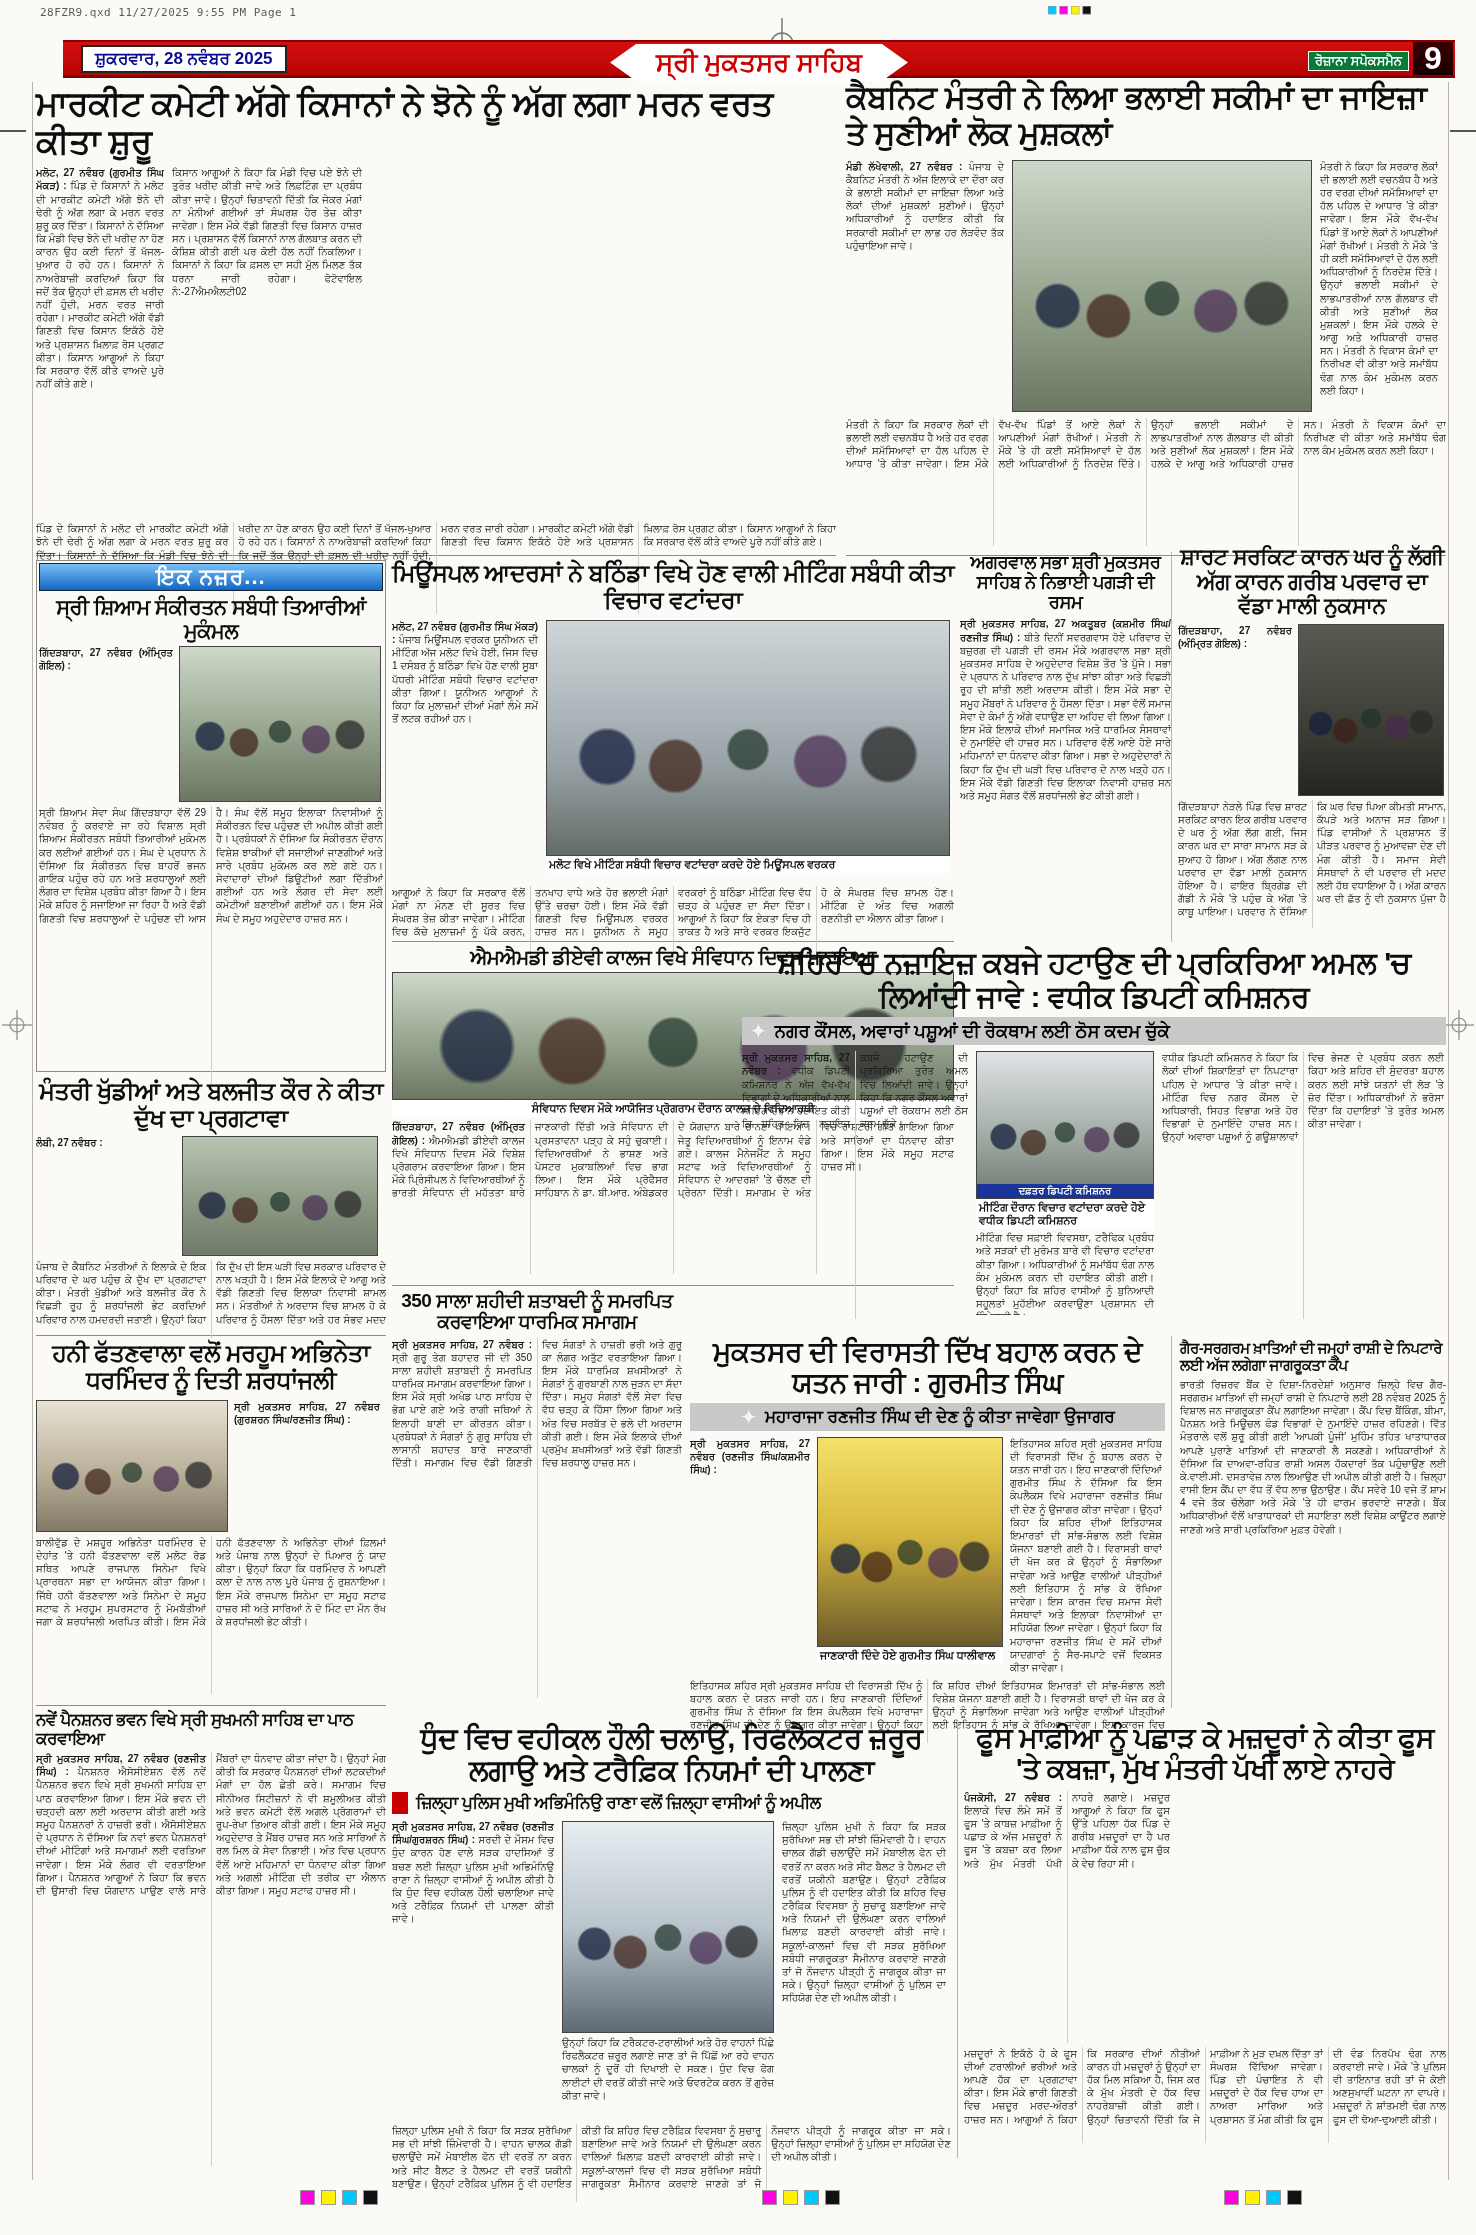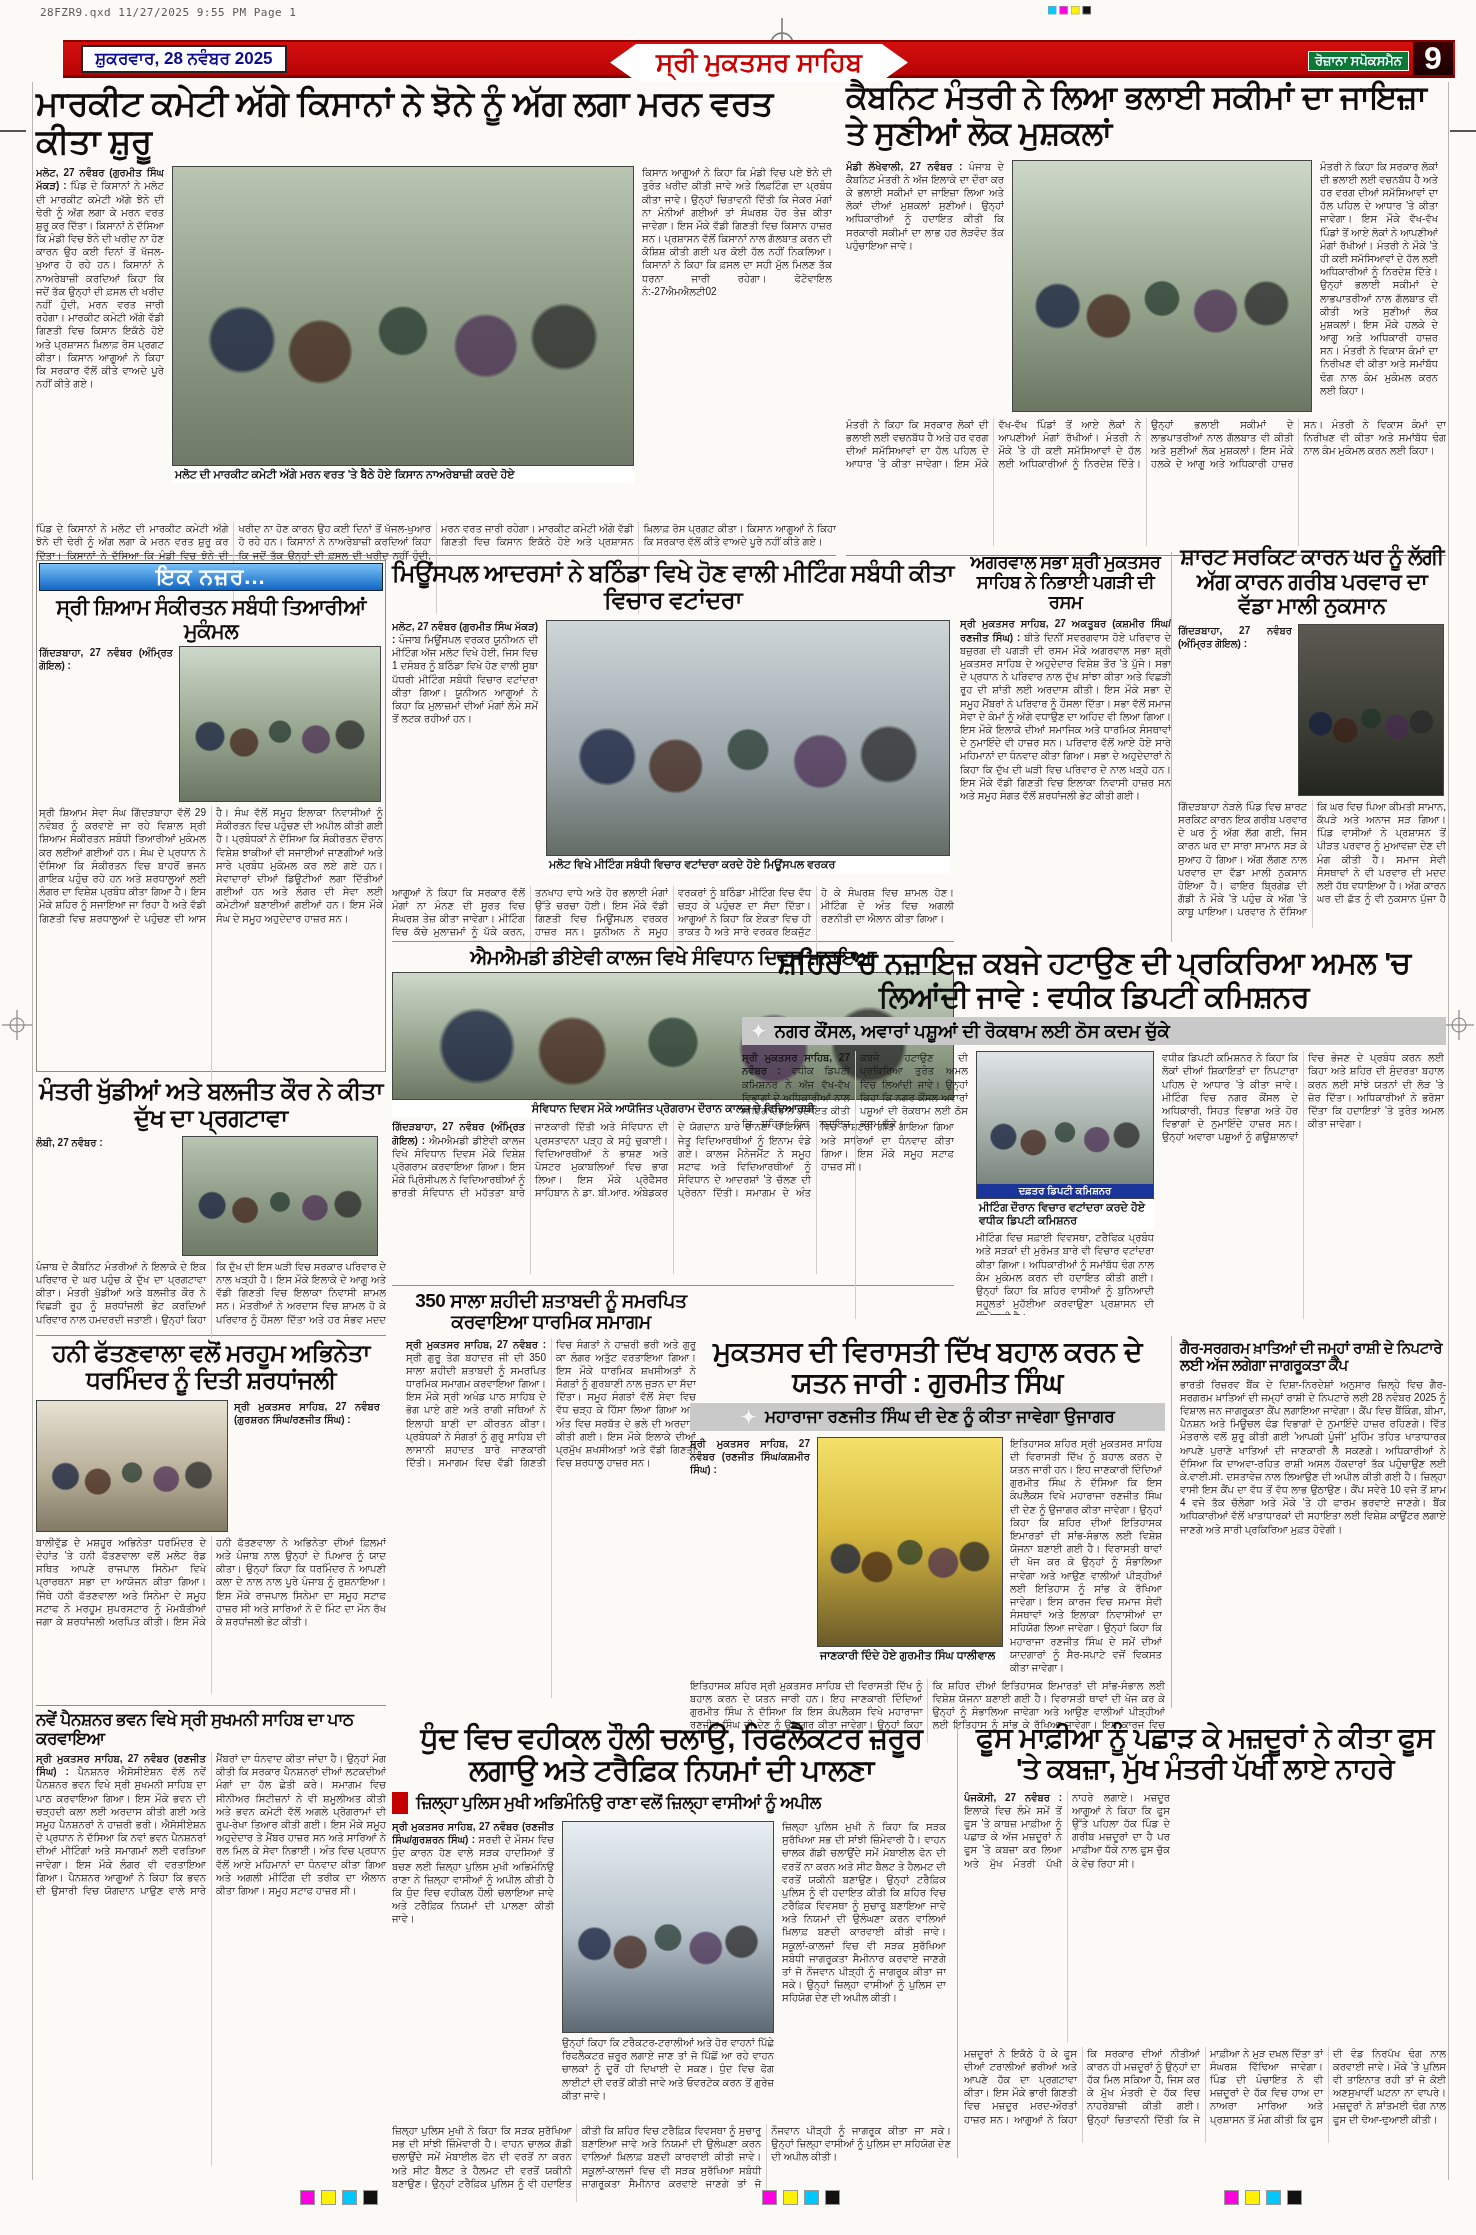--- a/index.html
+++ b/index.html
@@ -119,24 +119,20 @@
       </svg>
   </div>
 
   <div class="abs sep-b" style="left:36px; top:84px; width:800px; height:472px;">
     <div class="headline" style="font-size:34px;">ਮਾਰਕੀਟ ਕਮੇਟੀ ਅੱਗੇ ਕਿਸਾਨਾਂ ਨੇ ਝੋਨੇ ਨੂੰ ਅੱਗ ਲਗਾ ਮਰਨ ਵਰਤ ਕੀਤਾ ਸ਼ੁਰੂ</div>
     <div style="display:flex; gap:8px; margin-top:6px;">
       <div class="body" style="width:128px; height:352px;">
         <span class="dateline">ਮਲੋਟ, 27 ਨਵੰਬਰ (ਗੁਰਮੀਤ ਸਿੰਘ ਮੱਕੜ) :</span>
         <span>ਪਿੰਡ ਦੇ ਕਿਸਾਨਾਂ ਨੇ ਮਲੋਟ ਦੀ ਮਾਰਕੀਟ ਕਮੇਟੀ ਅੱਗੇ ਝੋਨੇ ਦੀ ਢੇਰੀ ਨੂੰ ਅੱਗ ਲਗਾ ਕੇ ਮਰਨ ਵਰਤ ਸ਼ੁਰੂ ਕਰ ਦਿੱਤਾ। ਕਿਸਾਨਾਂ ਨੇ ਦੱਸਿਆ ਕਿ ਮੰਡੀ ਵਿਚ ਝੋਨੇ ਦੀ ਖਰੀਦ ਨਾ ਹੋਣ ਕਾਰਨ ਉਹ ਕਈ ਦਿਨਾਂ ਤੋਂ ਖੱਜਲ-ਖੁਆਰ ਹੋ ਰਹੇ ਹਨ। ਕਿਸਾਨਾਂ ਨੇ ਨਾਅਰੇਬਾਜ਼ੀ ਕਰਦਿਆਂ ਕਿਹਾ ਕਿ ਜਦੋਂ ਤੱਕ ਉਨ੍ਹਾਂ ਦੀ ਫ਼ਸਲ ਦੀ ਖਰੀਦ ਨਹੀਂ ਹੁੰਦੀ, ਮਰਨ ਵਰਤ ਜਾਰੀ ਰਹੇਗਾ। ਮਾਰਕੀਟ ਕਮੇਟੀ ਅੱਗੇ ਵੱਡੀ ਗਿਣਤੀ ਵਿਚ ਕਿਸਾਨ ਇਕੱਠੇ ਹੋਏ ਅਤੇ ਪ੍ਰਸ਼ਾਸਨ ਖ਼ਿਲਾਫ਼ ਰੋਸ ਪ੍ਰਗਟ ਕੀਤਾ। ਕਿਸਾਨ ਆਗੂਆਂ ਨੇ ਕਿਹਾ ਕਿ ਸਰਕਾਰ ਵੱਲੋਂ ਕੀਤੇ ਵਾਅਦੇ ਪੂਰੇ ਨਹੀਂ ਕੀਤੇ ਗਏ।</span>
       </div>
-      <div style="width:462px;">
-        <div class="photo ph-crowd" style="width:462px; height:300px;"></div>
-        <div class="caption">ਮਲੋਟ ਦੀ ਮਾਰਕੀਟ ਕਮੇਟੀ ਅੱਗੇ ਮਰਨ ਵਰਤ 'ਤੇ ਬੈਠੇ ਹੋਏ ਕਿਸਾਨ ਨਾਅਰੇਬਾਜ਼ੀ ਕਰਦੇ ਹੋਏ</div>
-      </div>
       <div class="body" style="width:190px; height:352px;">ਕਿਸਾਨ ਆਗੂਆਂ ਨੇ ਕਿਹਾ ਕਿ ਮੰਡੀ ਵਿਚ ਪਏ ਝੋਨੇ ਦੀ ਤੁਰੰਤ ਖਰੀਦ ਕੀਤੀ ਜਾਵੇ ਅਤੇ ਲਿਫ਼ਟਿੰਗ ਦਾ ਪ੍ਰਬੰਧ ਕੀਤਾ ਜਾਵੇ। ਉਨ੍ਹਾਂ ਚਿਤਾਵਨੀ ਦਿੱਤੀ ਕਿ ਜੇਕਰ ਮੰਗਾਂ ਨਾ ਮੰਨੀਆਂ ਗਈਆਂ ਤਾਂ ਸੰਘਰਸ਼ ਹੋਰ ਤੇਜ਼ ਕੀਤਾ ਜਾਵੇਗਾ। ਇਸ ਮੌਕੇ ਵੱਡੀ ਗਿਣਤੀ ਵਿਚ ਕਿਸਾਨ ਹਾਜ਼ਰ ਸਨ। ਪ੍ਰਸ਼ਾਸਨ ਵੱਲੋਂ ਕਿਸਾਨਾਂ ਨਾਲ ਗੱਲਬਾਤ ਕਰਨ ਦੀ ਕੋਸ਼ਿਸ਼ ਕੀਤੀ ਗਈ ਪਰ ਕੋਈ ਹੱਲ ਨਹੀਂ ਨਿਕਲਿਆ। ਕਿਸਾਨਾਂ ਨੇ ਕਿਹਾ ਕਿ ਫ਼ਸਲ ਦਾ ਸਹੀ ਮੁੱਲ ਮਿਲਣ ਤੱਕ ਧਰਨਾ ਜਾਰੀ ਰਹੇਗਾ। ਫੋਟੋਵਾਇਲ ਨੰ:-27ਐਮਐਲਟੀ02</div>
     </div>
     <div class="body cols4" style="margin-top:4px; height:92px;">ਪਿੰਡ ਦੇ ਕਿਸਾਨਾਂ ਨੇ ਮਲੋਟ ਦੀ ਮਾਰਕੀਟ ਕਮੇਟੀ ਅੱਗੇ ਝੋਨੇ ਦੀ ਢੇਰੀ ਨੂੰ ਅੱਗ ਲਗਾ ਕੇ ਮਰਨ ਵਰਤ ਸ਼ੁਰੂ ਕਰ ਦਿੱਤਾ। ਕਿਸਾਨਾਂ ਨੇ ਦੱਸਿਆ ਕਿ ਮੰਡੀ ਵਿਚ ਝੋਨੇ ਦੀ ਖਰੀਦ ਨਾ ਹੋਣ ਕਾਰਨ ਉਹ ਕਈ ਦਿਨਾਂ ਤੋਂ ਖੱਜਲ-ਖੁਆਰ ਹੋ ਰਹੇ ਹਨ। ਕਿਸਾਨਾਂ ਨੇ ਨਾਅਰੇਬਾਜ਼ੀ ਕਰਦਿਆਂ ਕਿਹਾ ਕਿ ਜਦੋਂ ਤੱਕ ਉਨ੍ਹਾਂ ਦੀ ਫ਼ਸਲ ਦੀ ਖਰੀਦ ਨਹੀਂ ਹੁੰਦੀ, ਮਰਨ ਵਰਤ ਜਾਰੀ ਰਹੇਗਾ। ਮਾਰਕੀਟ ਕਮੇਟੀ ਅੱਗੇ ਵੱਡੀ ਗਿਣਤੀ ਵਿਚ ਕਿਸਾਨ ਇਕੱਠੇ ਹੋਏ ਅਤੇ ਪ੍ਰਸ਼ਾਸਨ ਖ਼ਿਲਾਫ਼ ਰੋਸ ਪ੍ਰਗਟ ਕੀਤਾ। ਕਿਸਾਨ ਆਗੂਆਂ ਨੇ ਕਿਹਾ ਕਿ ਸਰਕਾਰ ਵੱਲੋਂ ਕੀਤੇ ਵਾਅਦੇ ਪੂਰੇ ਨਹੀਂ ਕੀਤੇ ਗਏ।</div>
   </div>
 
   <div class="abs sep-b" style="left:846px; top:80px; width:600px; height:476px;">
     <div class="headline" style="font-size:32px;">ਕੈਬਨਿਟ ਮੰਤਰੀ ਨੇ ਲਿਆ ਭਲਾਈ ਸਕੀਮਾਂ ਦਾ ਜਾਇਜ਼ਾ ਤੇ ਸੁਣੀਆਂ ਲੋਕ ਮੁਸ਼ਕਲਾਂ</div>
     <div style="display:flex; gap:8px; margin-top:8px;">
       <div class="body" style="width:158px; height:252px;">
         <span class="dateline">ਮੰਡੀ ਲੱਖੇਵਾਲੀ, 27 ਨਵੰਬਰ :</span>
@@ -208,21 +204,21 @@
   <div class="abs sep-b" style="left:392px; top:946px; width:562px; height:340px;">
     <div class="headline hl-c" style="font-size:20px;">ਐਮਐਮਡੀ ਡੀਏਵੀ ਕਾਲਜ ਵਿਖੇ ਸੰਵਿਧਾਨ ਦਿਵਸ ਮਨਾਇਆ</div>
     <div class="photo ph-people" style="width:562px; height:128px; margin-top:4px;"></div>
     <div class="caption hl-c">ਸੰਵਿਧਾਨ ਦਿਵਸ ਮੌਕੇ ਆਯੋਜਿਤ ਪ੍ਰੋਗਰਾਮ ਦੌਰਾਨ ਕਾਲਜ ਦੇ ਵਿਦਿਆਰਥੀ</div>
     <div class="body cols4" style="margin-top:3px; height:154px;">
       <span class="dateline">ਗਿੱਦੜਬਾਹਾ, 27 ਨਵੰਬਰ (ਅੰਮ੍ਰਿਤ ਗੋਇਲ) :</span>
       <span>ਐਮਐਮਡੀ ਡੀਏਵੀ ਕਾਲਜ ਵਿਖੇ ਸੰਵਿਧਾਨ ਦਿਵਸ ਮੌਕੇ ਵਿਸ਼ੇਸ਼ ਪ੍ਰੋਗਰਾਮ ਕਰਵਾਇਆ ਗਿਆ। ਇਸ ਮੌਕੇ ਪ੍ਰਿੰਸੀਪਲ ਨੇ ਵਿਦਿਆਰਥੀਆਂ ਨੂੰ ਭਾਰਤੀ ਸੰਵਿਧਾਨ ਦੀ ਮਹੱਤਤਾ ਬਾਰੇ ਜਾਣਕਾਰੀ ਦਿੱਤੀ ਅਤੇ ਸੰਵਿਧਾਨ ਦੀ ਪ੍ਰਸਤਾਵਨਾ ਪੜ੍ਹ ਕੇ ਸਹੁੰ ਚੁਕਾਈ। ਵਿਦਿਆਰਥੀਆਂ ਨੇ ਭਾਸ਼ਣ ਅਤੇ ਪੋਸਟਰ ਮੁਕਾਬਲਿਆਂ ਵਿਚ ਭਾਗ ਲਿਆ। ਇਸ ਮੌਕੇ ਪ੍ਰੋਫੈਸਰ ਸਾਹਿਬਾਨ ਨੇ ਡਾ. ਬੀ.ਆਰ. ਅੰਬੇਡਕਰ ਦੇ ਯੋਗਦਾਨ ਬਾਰੇ ਚਾਨਣਾ ਪਾਇਆ। ਜੇਤੂ ਵਿਦਿਆਰਥੀਆਂ ਨੂੰ ਇਨਾਮ ਵੰਡੇ ਗਏ। ਕਾਲਜ ਮੈਨੇਜਮੈਂਟ ਨੇ ਸਮੂਹ ਸਟਾਫ ਅਤੇ ਵਿਦਿਆਰਥੀਆਂ ਨੂੰ ਸੰਵਿਧਾਨ ਦੇ ਆਦਰਸ਼ਾਂ 'ਤੇ ਚੱਲਣ ਦੀ ਪ੍ਰੇਰਨਾ ਦਿੱਤੀ। ਸਮਾਗਮ ਦੇ ਅੰਤ ਵਿਚ ਰਾਸ਼ਟਰੀ ਗੀਤ ਗਾਇਆ ਗਿਆ ਅਤੇ ਸਾਰਿਆਂ ਦਾ ਧੰਨਵਾਦ ਕੀਤਾ ਗਿਆ। ਇਸ ਮੌਕੇ ਸਮੂਹ ਸਟਾਫ ਹਾਜ਼ਰ ਸੀ।</span>
     </div>
   </div>
 
-  <div class="abs" style="left:406px; top:1290px; width:290px; height:416px;">
+  <div class="abs" style="left:392px; top:1290px; width:290px; height:416px;">
     <div class="headline hl-c" style="font-size:19px;">350 ਸਾਲਾ ਸ਼ਹੀਦੀ ਸ਼ਤਾਬਦੀ ਨੂੰ ਸਮਰਪਿਤ ਕਰਵਾਇਆ ਧਾਰਮਿਕ ਸਮਾਗਮ</div>
     <div class="body cols2" style="margin-top:5px; height:360px;">
       <span class="dateline">ਸ੍ਰੀ ਮੁਕਤਸਰ ਸਾਹਿਬ, 27 ਨਵੰਬਰ :</span>
       <span>ਸ੍ਰੀ ਗੁਰੂ ਤੇਗ ਬਹਾਦਰ ਜੀ ਦੀ 350 ਸਾਲਾ ਸ਼ਹੀਦੀ ਸ਼ਤਾਬਦੀ ਨੂੰ ਸਮਰਪਿਤ ਧਾਰਮਿਕ ਸਮਾਗਮ ਕਰਵਾਇਆ ਗਿਆ। ਇਸ ਮੌਕੇ ਸ੍ਰੀ ਅਖੰਡ ਪਾਠ ਸਾਹਿਬ ਦੇ ਭੋਗ ਪਾਏ ਗਏ ਅਤੇ ਰਾਗੀ ਜਥਿਆਂ ਨੇ ਇਲਾਹੀ ਬਾਣੀ ਦਾ ਕੀਰਤਨ ਕੀਤਾ। ਪ੍ਰਬੰਧਕਾਂ ਨੇ ਸੰਗਤਾਂ ਨੂੰ ਗੁਰੂ ਸਾਹਿਬ ਦੀ ਲਾਸਾਨੀ ਸ਼ਹਾਦਤ ਬਾਰੇ ਜਾਣਕਾਰੀ ਦਿੱਤੀ। ਸਮਾਗਮ ਵਿਚ ਵੱਡੀ ਗਿਣਤੀ ਵਿਚ ਸੰਗਤਾਂ ਨੇ ਹਾਜ਼ਰੀ ਭਰੀ ਅਤੇ ਗੁਰੂ ਕਾ ਲੰਗਰ ਅਤੁੱਟ ਵਰਤਾਇਆ ਗਿਆ। ਇਸ ਮੌਕੇ ਧਾਰਮਿਕ ਸ਼ਖਸੀਅਤਾਂ ਨੇ ਸੰਗਤਾਂ ਨੂੰ ਗੁਰਬਾਣੀ ਨਾਲ ਜੁੜਨ ਦਾ ਸੱਦਾ ਦਿੱਤਾ। ਸਮੂਹ ਸੰਗਤਾਂ ਵੱਲੋਂ ਸੇਵਾ ਵਿਚ ਵੱਧ ਚੜ੍ਹ ਕੇ ਹਿੱਸਾ ਲਿਆ ਗਿਆ ਅਤੇ ਅੰਤ ਵਿਚ ਸਰਬੱਤ ਦੇ ਭਲੇ ਦੀ ਅਰਦਾਸ ਕੀਤੀ ਗਈ। ਇਸ ਮੌਕੇ ਇਲਾਕੇ ਦੀਆਂ ਪ੍ਰਮੁੱਖ ਸ਼ਖਸੀਅਤਾਂ ਅਤੇ ਵੱਡੀ ਗਿਣਤੀ ਵਿਚ ਸ਼ਰਧਾਲੂ ਹਾਜ਼ਰ ਸਨ।</span>
     </div>
   </div>
 
   <div class="abs" style="left:960px; top:552px; width:212px; height:390px; border-right:1px solid #b9b6b0;">
     <div class="headline hl-c" style="font-size:18px;">ਅਗਰਵਾਲ ਸਭਾ ਸ਼੍ਰੀ ਮੁਕਤਸਰ ਸਾਹਿਬ ਨੇ ਨਿਭਾਈ ਪਗੜੀ ਦੀ ਰਸਮ</div>
     <div class="body" style="margin-top:5px; height:322px;">

